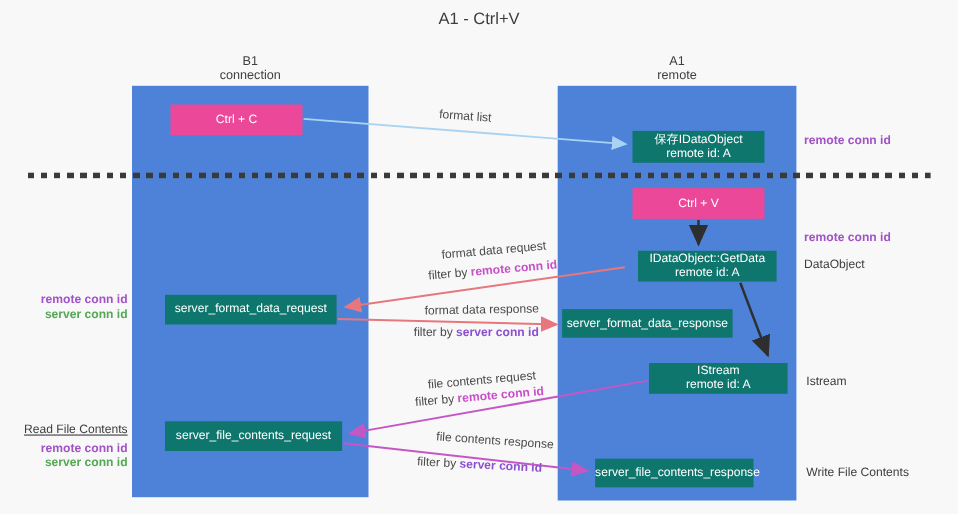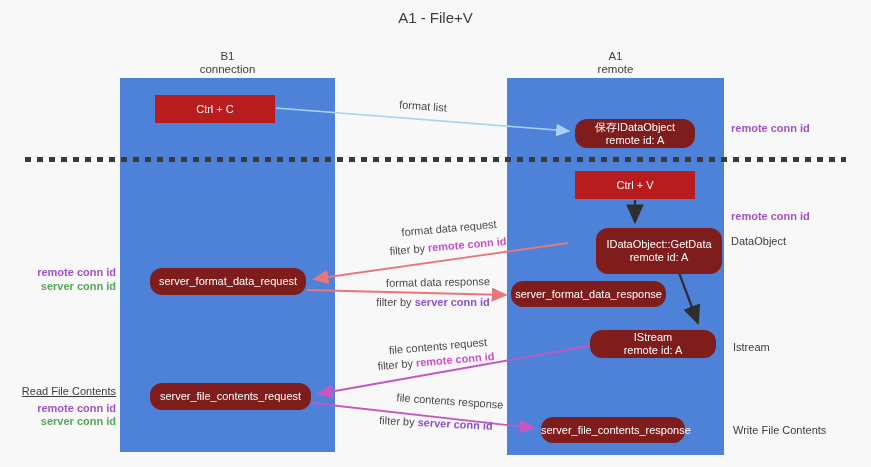--- a/index.html
+++ b/index.html
@@ -19,22 +19,22 @@
   }
   .lane{
     background:#4d82d8;z-index:1;
   }
   .lane-left{left:120px;top:78px;width:215px;height:374px;}
   .lane-right{left:507px;top:78px;width:217px;height:377px;}
   .node{
     z-index:4;color:#fff;text-align:center;font-size:11px;
     display:flex;flex-direction:column;justify-content:center;line-height:13px;
   }
-  .node-green{background:#b91c1c;}
-  .node-orange{background:#7f1d1d;border-radius:12px;}
+  .node-green{background:#ec4899;}
+  .node-orange{background:#0f766e;}
   .dashes{
     left:25px;top:157px;width:821px;height:5px;z-index:6;
     background:repeating-linear-gradient(to right,#3a3a3a 0 6px,transparent 6px 12px);
   }
   svg.arrows{left:0;top:0;z-index:3;}
   .arrow-label{
     z-index:5;font-size:11px;color:#4a4a4a;white-space:nowrap;
     transform-origin:center center;
   }
   .arrow-label .filter-val{margin-left:3px;font-weight:bold;}
@@ -43,21 +43,21 @@
   .side-label{z-index:5;font-size:11px;white-space:nowrap;}
   .side-purple{color:#a153c6;font-weight:bold;}
   .side-green{color:#54a854;font-weight:bold;}
   .side-dark{color:#3d3d3d;}
   .left-col{text-align:right;width:108px;left:8px;}
 </style>
 </head>
 <body>
 
 <div class="abs title">
-  <div>A1 - File+V</div>
+  <div>A1 - Ctrl+V</div>
 </div>
 
 <div class="abs lane-header" style="left:120px;top:50px;width:215px;">
   <div>B1</div>
   <div>connection</div>
 </div>
 <div class="abs lane-header" style="left:507px;top:50px;width:217px;">
   <div>A1</div>
   <div>remote</div>
 </div>
@@ -94,21 +94,21 @@
 <div class="abs node node-green" style="left:155px;top:95px;width:120px;height:28px;">
   <span>Ctrl + C</span>
 </div>
 <div class="abs node node-orange" style="left:575px;top:119px;width:120px;height:29px;">
   <span>保存IDataObject</span>
   <span>remote id: A</span>
 </div>
 <div class="abs node node-green" style="left:575px;top:171px;width:120px;height:28px;">
   <span>Ctrl + V</span>
 </div>
-<div class="abs node node-orange" style="left:596px;top:228px;width:126px;height:46px;">
+<div class="abs node node-orange" style="left:580px;top:228px;width:126px;height:28px;">
   <span>IDataObject::GetData</span>
   <span>remote id: A</span>
 </div>
 <div class="abs node node-orange" style="left:150px;top:268px;width:156px;height:27px;">
   <span>server_format_data_request</span>
 </div>
 <div class="abs node node-orange" style="left:511px;top:281px;width:155px;height:26px;">
   <span>server_format_data_response</span>
 </div>
 <div class="abs node node-orange" style="left:590px;top:330px;width:126px;height:28px;">

